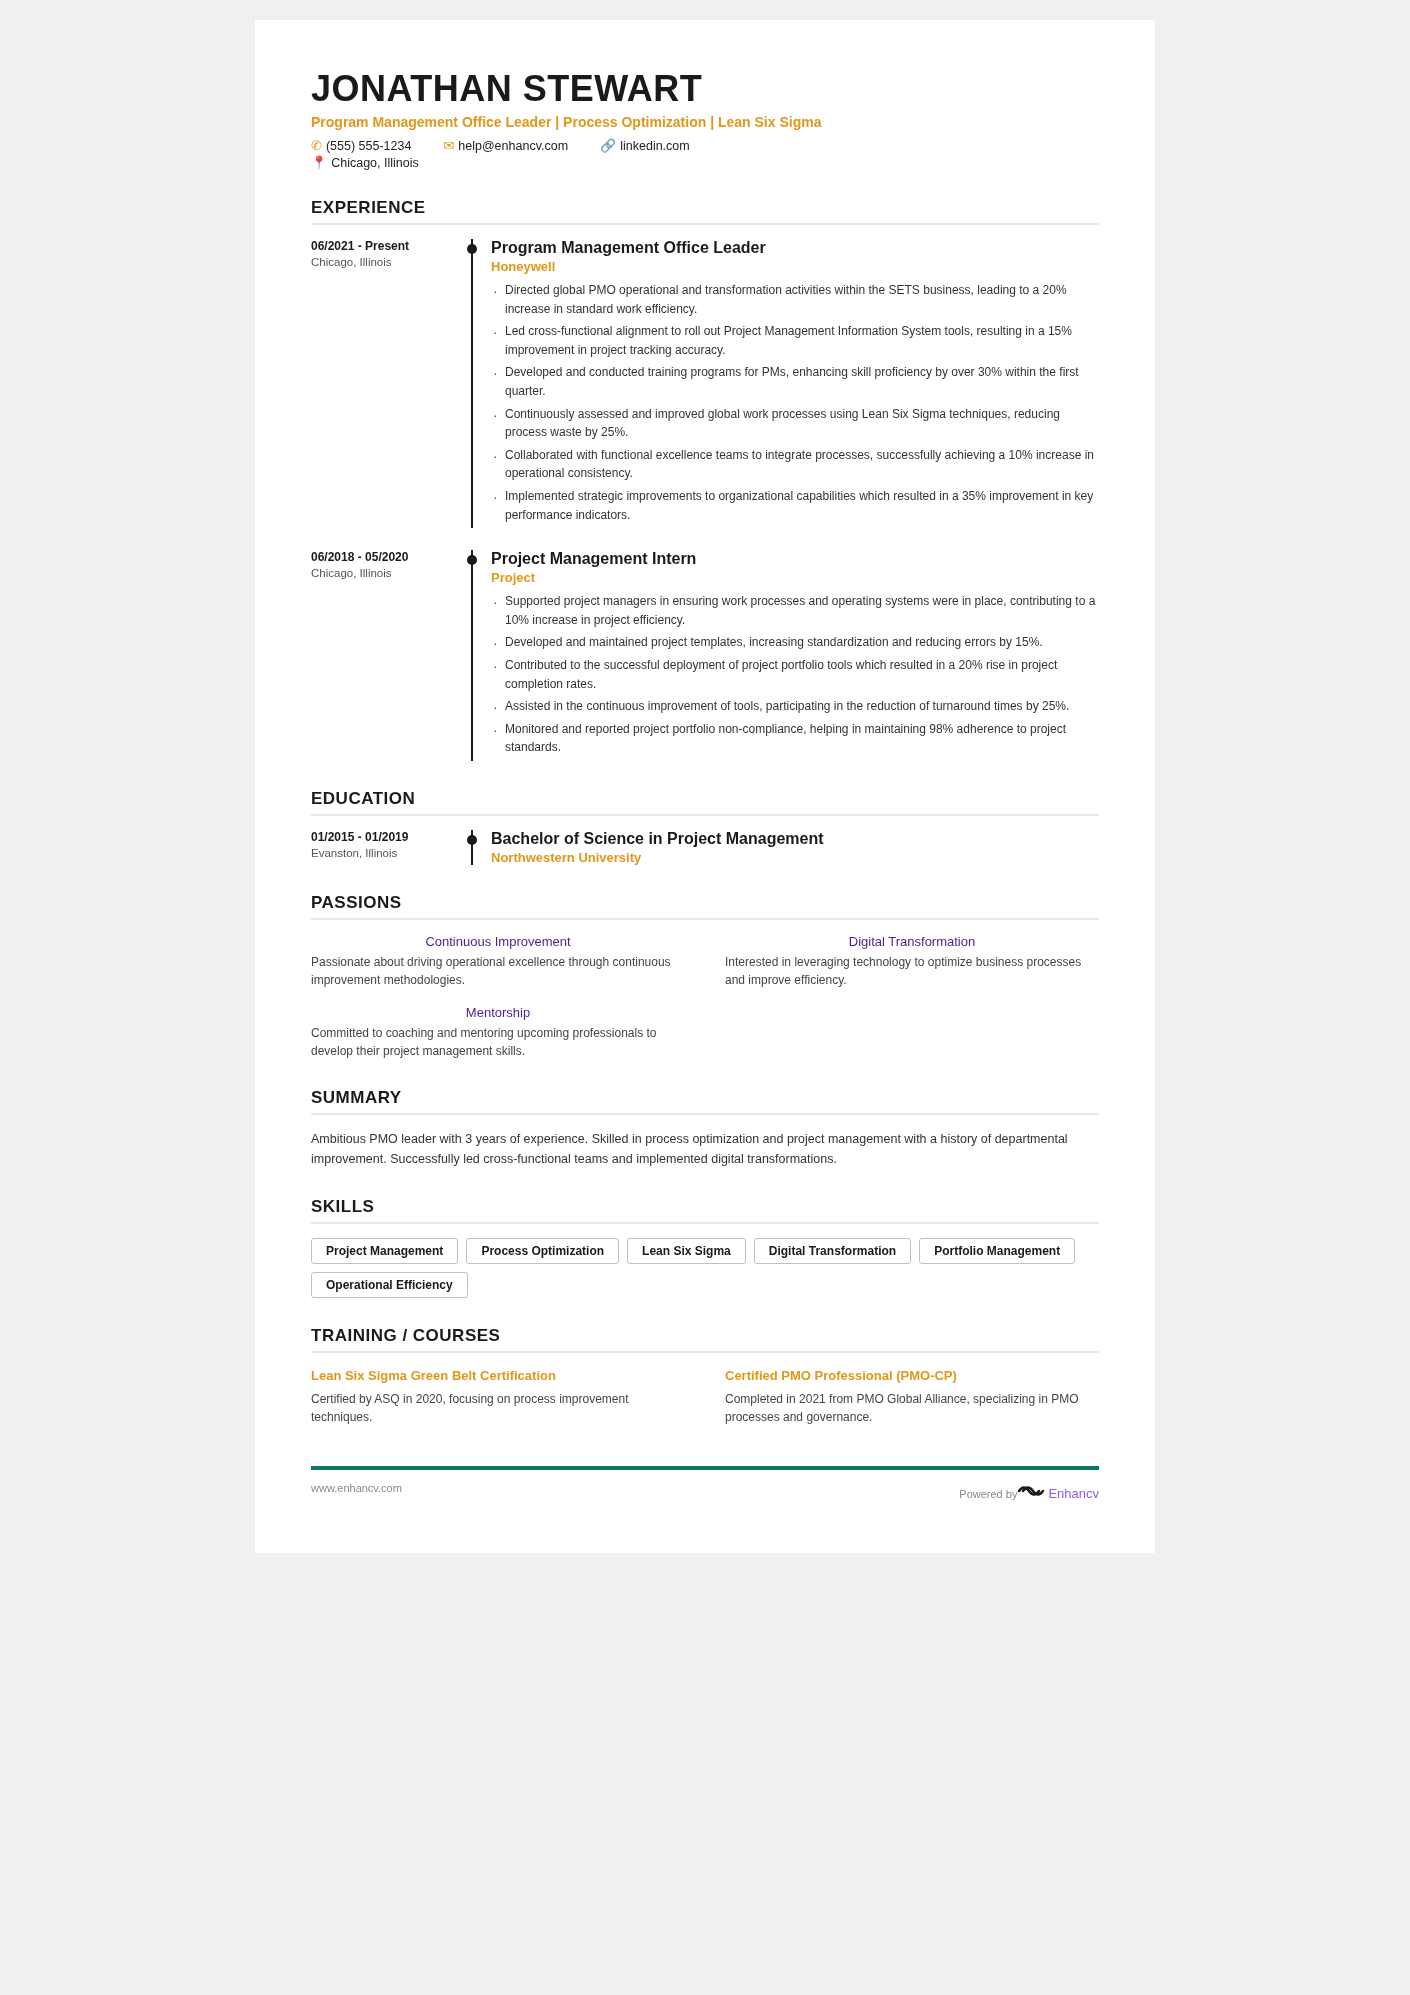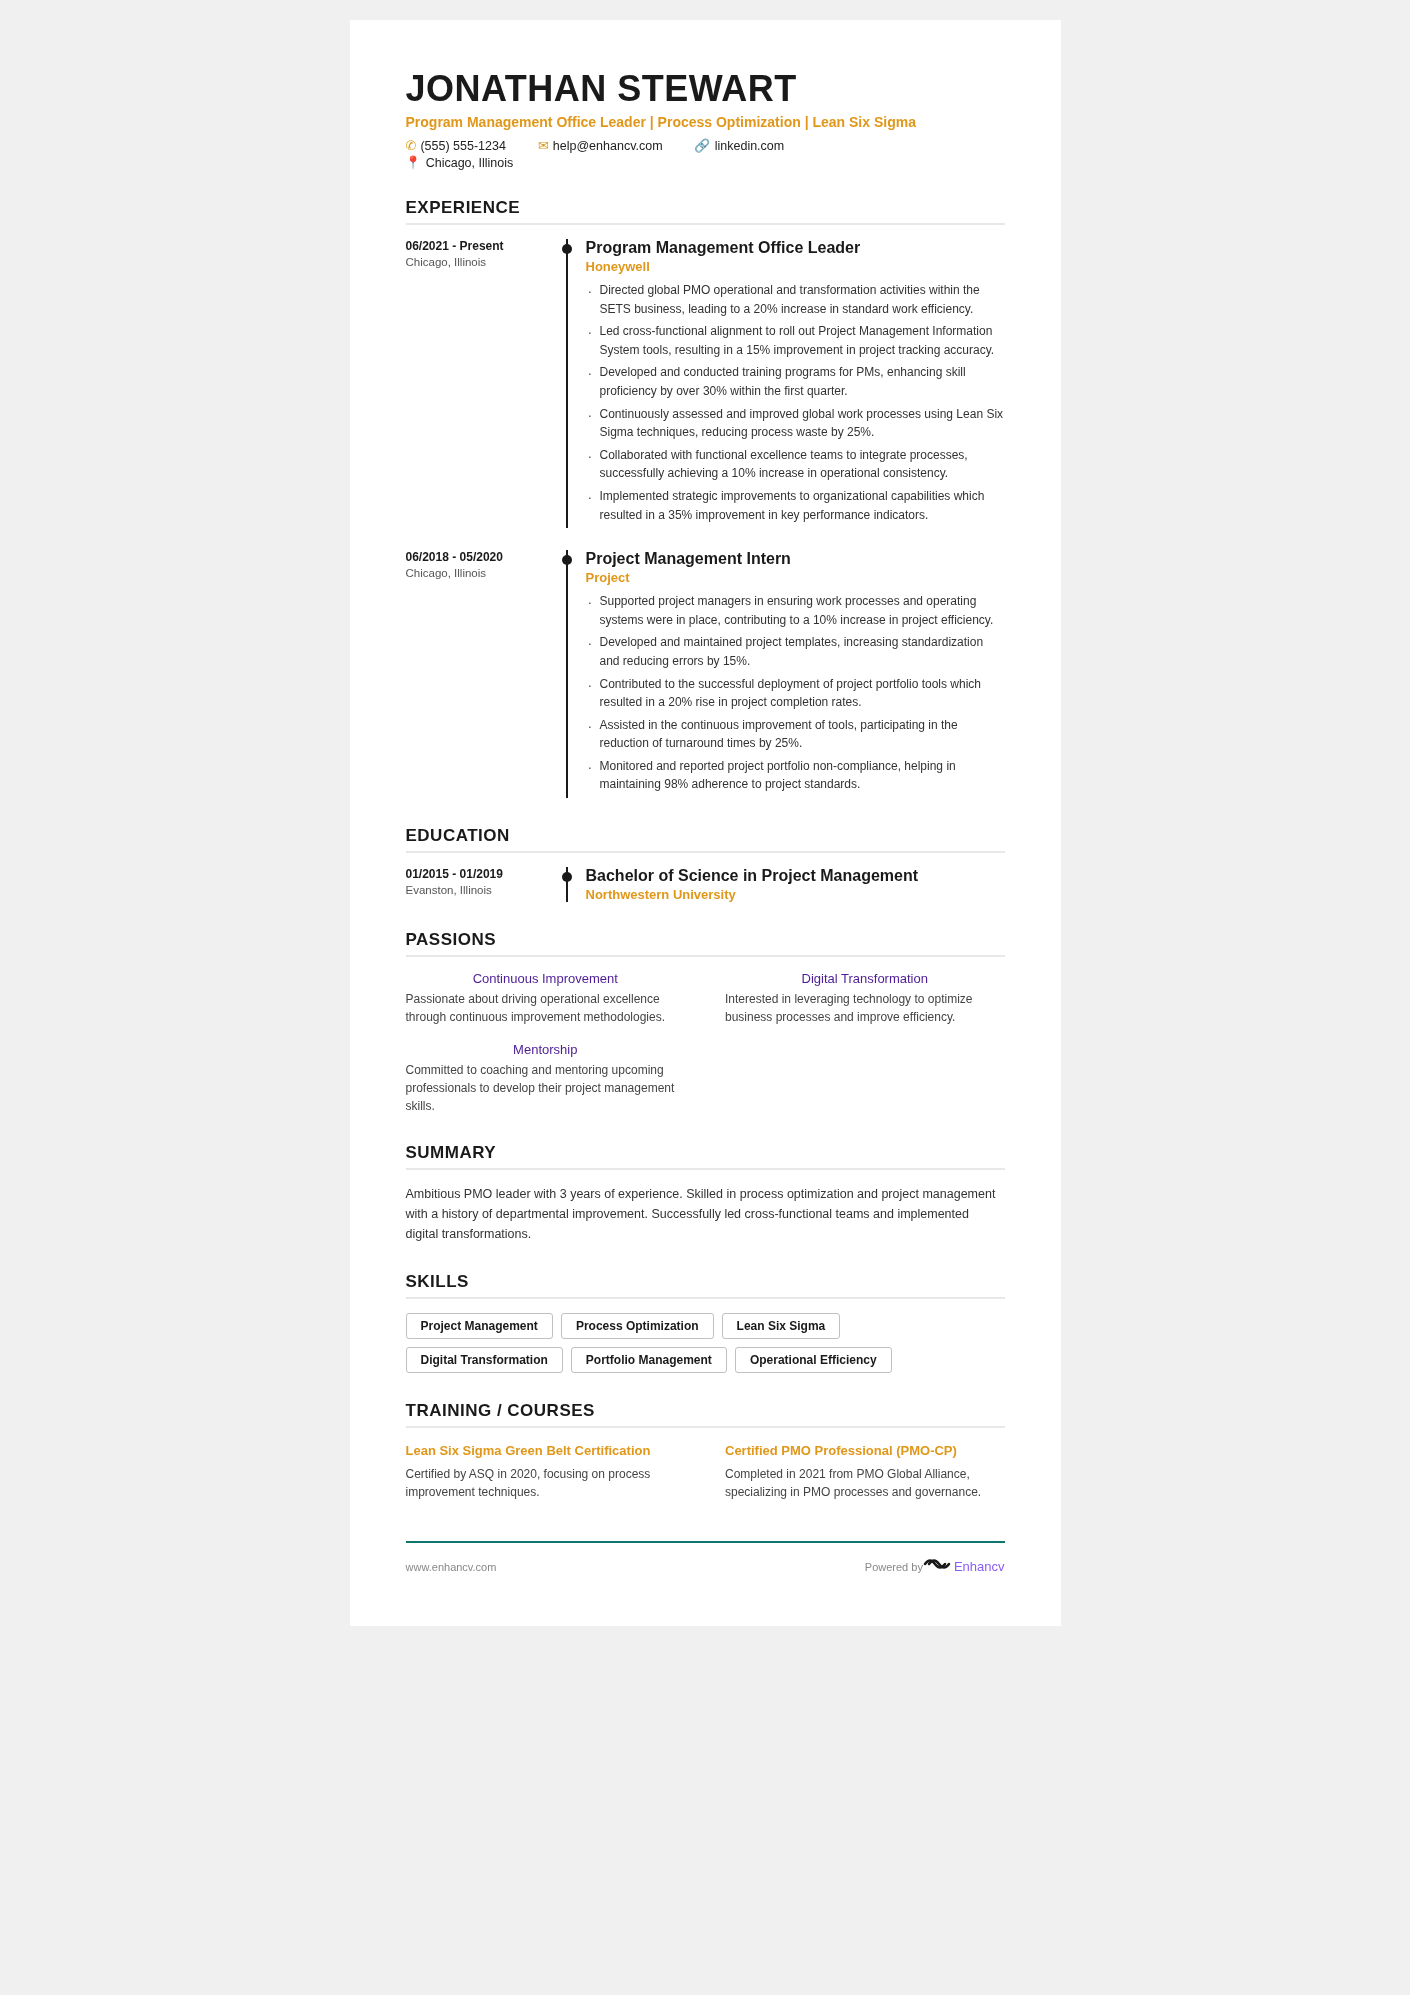--- a/index.html
+++ b/index.html
@@ -5,21 +5,21 @@
     * { margin: 0; padding: 0; box-sizing: border-box; }
     body {
       font-family: 'Arial', sans-serif;
       background: #f0f0f0;
       display: flex;
       justify-content: center;
       padding: 20px;
     }
     .resume-page {
       background: #fff;
-      width: 711px;
+      width: 900px;
       min-height: 1260px;
       padding: 48px 56px 48px 56px;
       position: relative;
     }
     
     .header-name {
       font-size: 36px;
       font-weight: 900;
       color: #1a1a1a;
       letter-spacing: 0.5px;
@@ -227,24 +227,24 @@
     }
     .training-desc {
       font-size: 12px;
       color: #444;
       line-height: 1.5;
     }
     
     .footer {
       display: flex;
       justify-content: space-between;
-      align-items: center;
+      align-items: flex-start;
       margin-top: 40px;
       padding-top: 12px;
-      border-top: 2px solid #0f766e;
+      border-top: 4px solid #0f766e;
     }
     .footer-url {
       font-size: 11px;
       color: #888;
     }
     .footer-powered {
       display: flex;
       align-items: center;
       font-size: 11px;
       color: #888;

